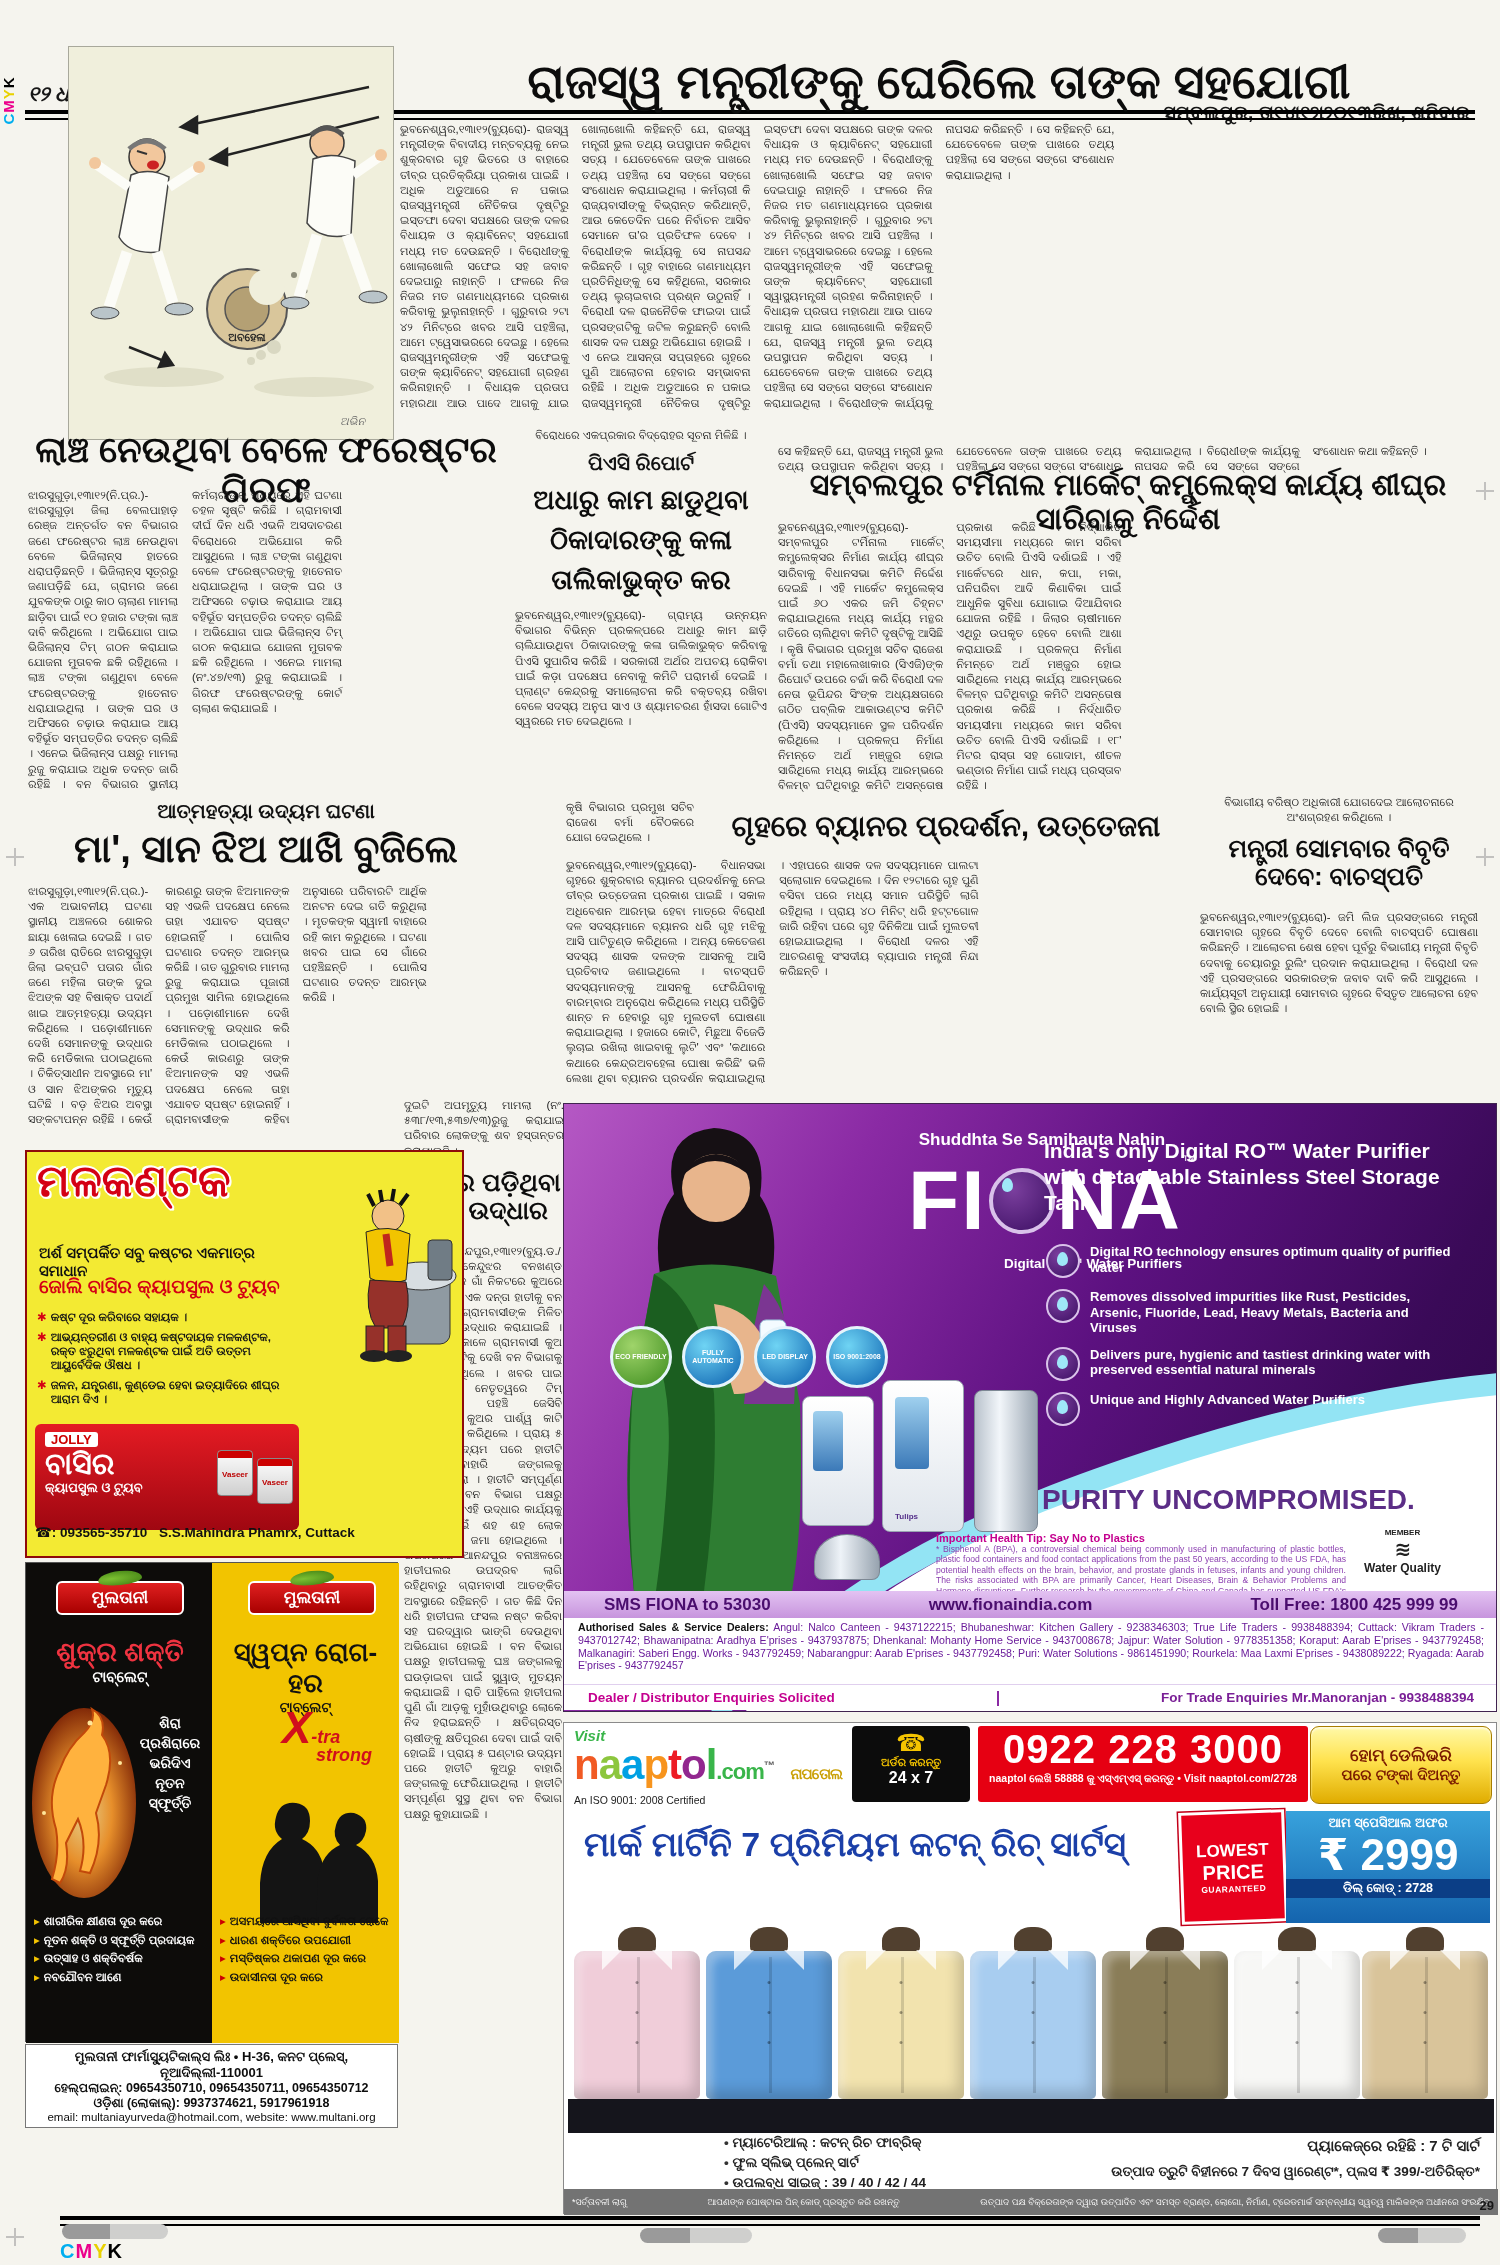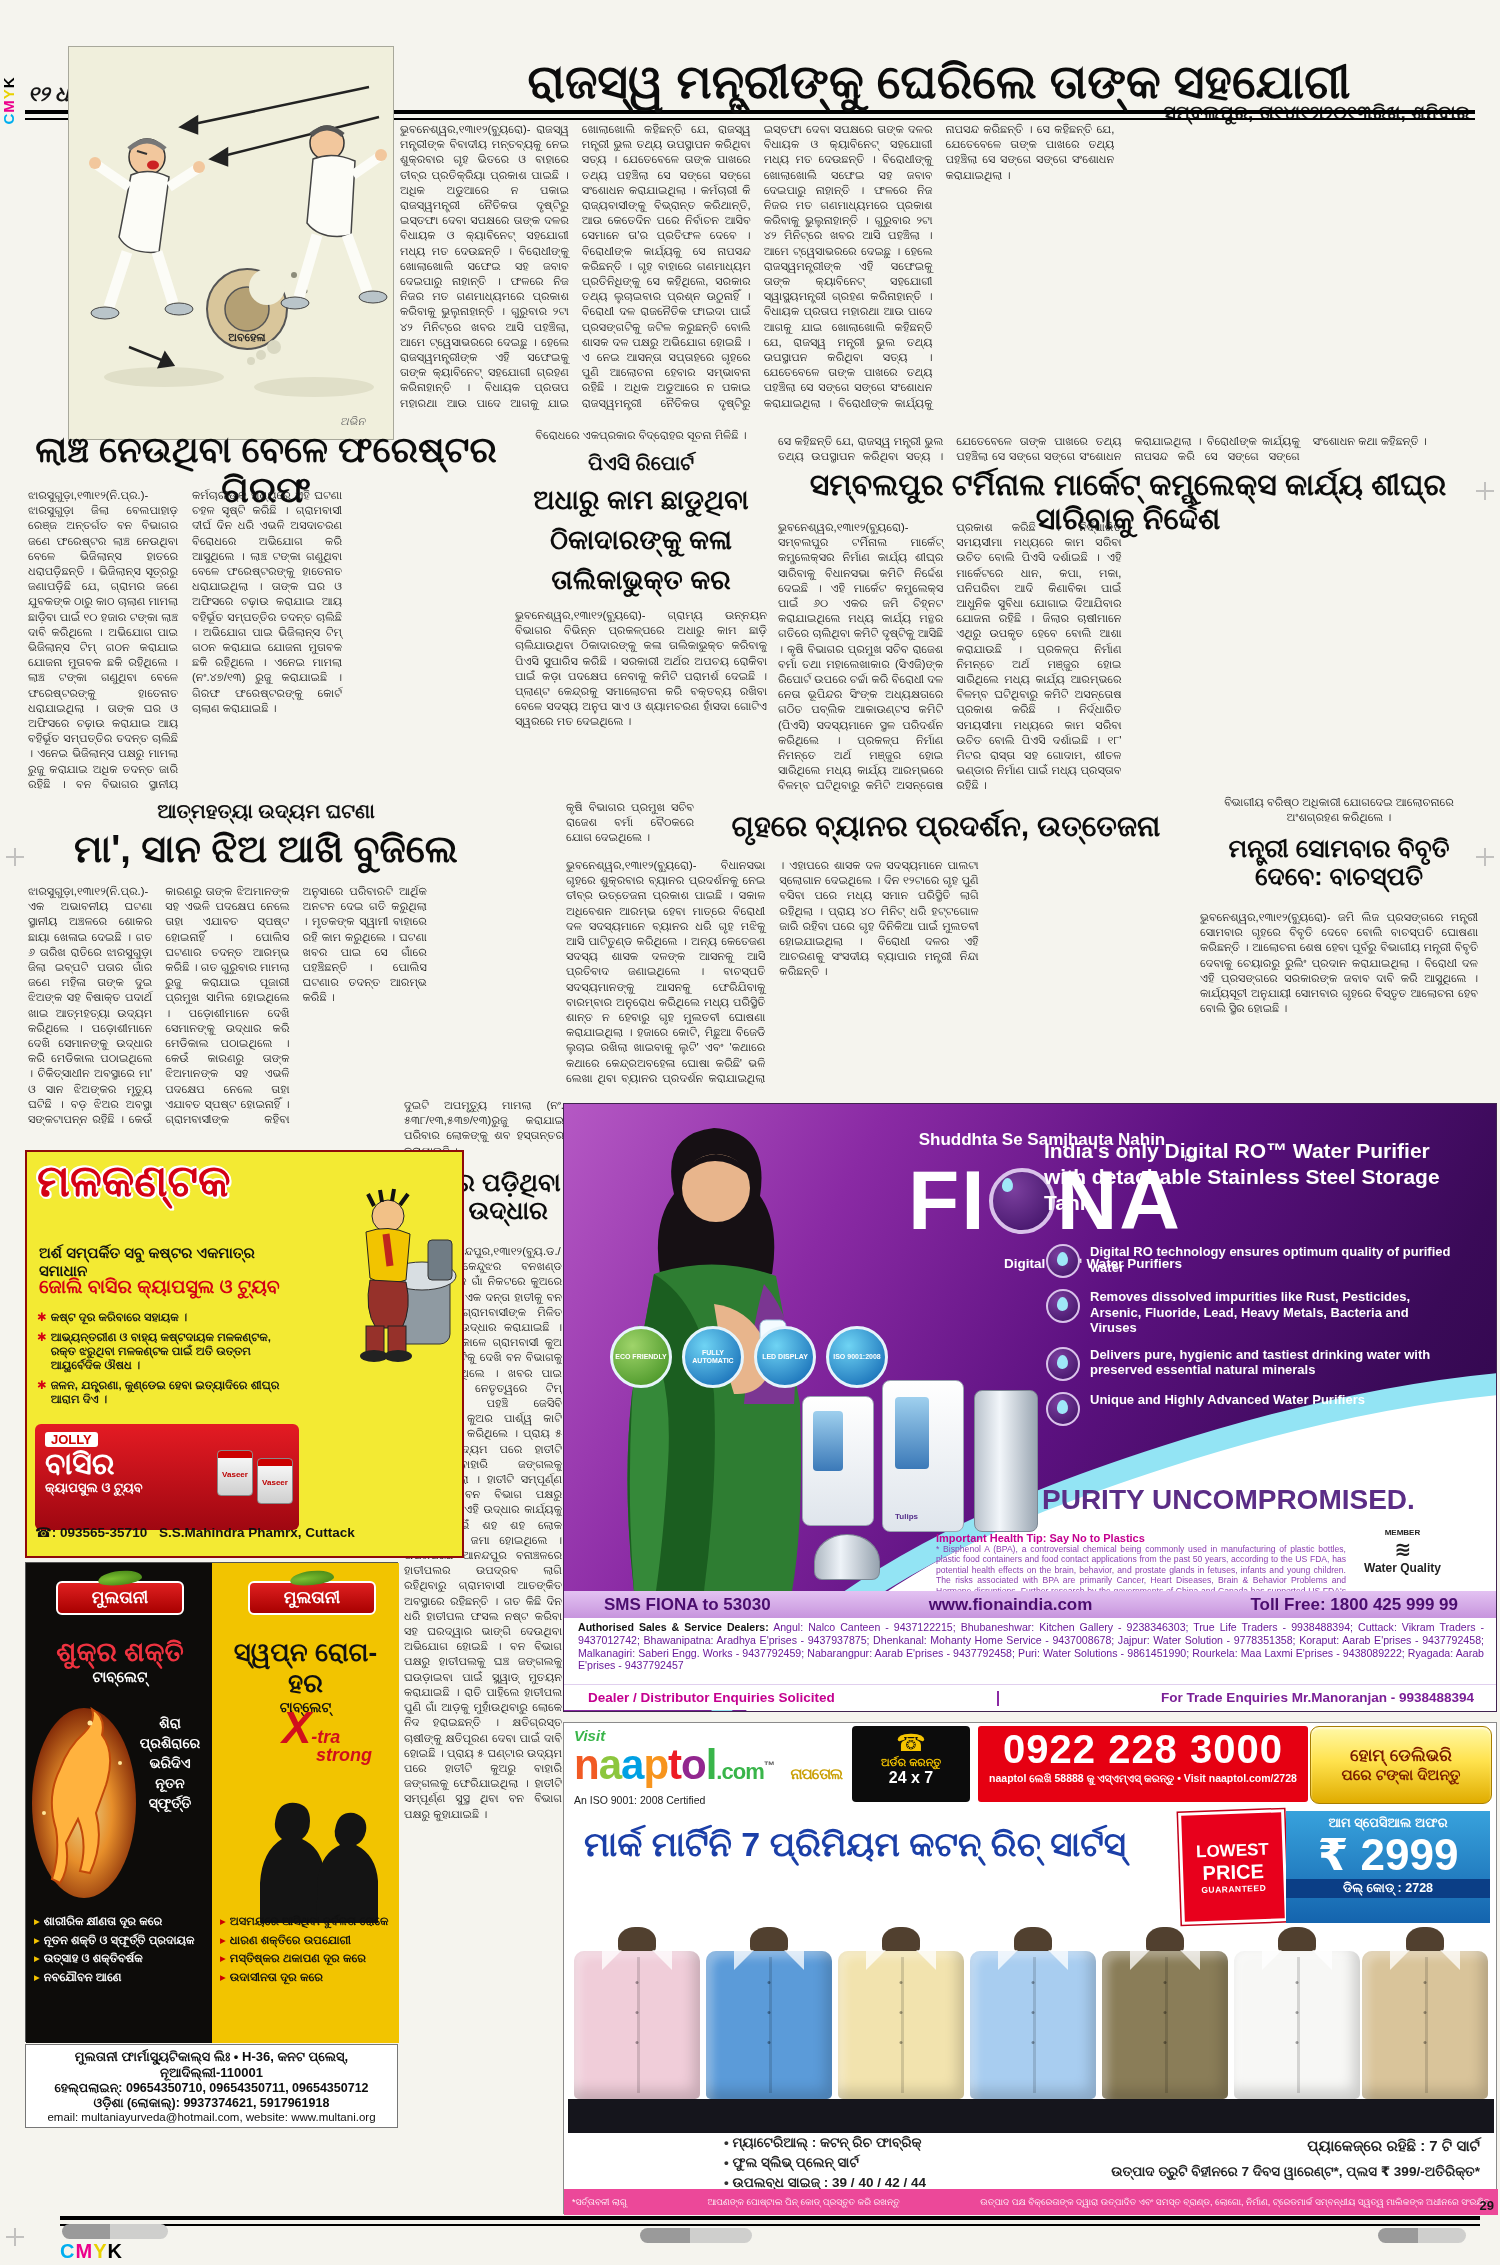--- a/index.html
+++ b/index.html
@@ -80,21 +80,21 @@
   .sh-body{position:absolute;left:6px;right:6px;top:24px;height:148px;border-radius:10px 10px 5px 5px;
            box-shadow:inset -6px -8px 14px rgba(0,0,0,.18), inset 6px 6px 10px rgba(255,255,255,.35);position:absolute;}
   .collar{position:absolute;top:-1px;width:0;height:0;}
   .collar.l{left:28px;border-right:20px solid transparent;border-top:20px solid rgba(255,255,255,.75);}
   .collar.r{right:28px;border-left:20px solid transparent;border-top:20px solid rgba(255,255,255,.75);}
   .placket{position:absolute;left:50%;top:6px;bottom:6px;width:3px;background:rgba(0,0,0,.14);}
   .btn-dot{position:absolute;left:50%;width:3px;height:3px;border-radius:50%;background:rgba(0,0,0,.35);transform:translateX(-50%);}
   .sh-pants{position:absolute;left:0;right:0;bottom:0;height:34px;background:#15151c;}
   .np-detail li{font-size:13.5px;font-weight:700;color:#222;margin-bottom:4px;list-style:none;}
   .np-detail li:before{content:"• ";color:#333;}
-  .np-bar{background:#ec4899;color:#fff;font-size:9px;}
+  .np-bar{background:#737373;color:#fff;font-size:9px;}
 </style>
 </head>
 <body>
 
 <div class="page">
 
   <div class="abs cross" style="left:6px;top:848px;"></div>
   <div class="abs cross" style="left:1476px;top:848px;"></div>
   <div class="abs cross" style="left:1476px;top:482px;"></div>
   <div class="abs cross" style="left:1476px;top:2120px;"></div>
@@ -158,21 +158,21 @@
         <circle cx="205" cy="300" r="7" fill="#d9d8c2"></circle>
           <circle cx="192" cy="308" r="5" fill="#d9d8c2"></circle>
           <circle cx="182" cy="314" r="4" fill="#d9d8c2"></circle>
       </g>
       <text x="296" y="378" font-size="11" fill="#666" text-anchor="end" font-style="italic">ଅଭିନ</text>
     </svg>
   </div>
 
   <div class="abs hl" style="left:400px;right:22px;top:56px;font-size:47px;">ରାଜସ୍ୱ ମନ୍ତ୍ରୀଙ୍କୁ ଘେରିଲେ ତାଙ୍କ ସହଯୋଗୀ</div>
   <div class="abs bodytxt c6" style="left:400px;top:122px;width:1078px;height:302px;">ଭୁବନେଶ୍ୱର,୧୩ା୧୨(ବ୍ୟୁରୋ)- ରାଜସ୍ୱ ମନ୍ତ୍ରୀଙ୍କ ବିବାଦୀୟ ମନ୍ତବ୍ୟକୁ ନେଇ ଶୁକ୍ରବାର ଗୃହ ଭିତରେ ଓ ବାହାରେ ତୀବ୍ର ପ୍ରତିକ୍ରିୟା ପ୍ରକାଶ ପାଇଛି । ଅଧିକ ଅଡୁଆରେ ନ ପକାଇ ରାଜସ୍ୱମନ୍ତ୍ରୀ ନୈତିକତା ଦୃଷ୍ଟିରୁ ଇସ୍ତଫା ଦେବା ସପକ୍ଷରେ ତାଙ୍କ ଦଳର ବିଧାୟକ ଓ କ୍ୟାବିନେଟ୍ ସହଯୋଗୀ ମଧ୍ୟ ମତ ଦେଉଛନ୍ତି । ବିରୋଧୀଙ୍କୁ ଖୋଲାଖୋଲି ସଫେଇ ସହ ଜବାବ ଦେଇପାରୁ ନାହାନ୍ତି । ଫଳରେ ନିଜ ନିଜର ମତ ଗଣମାଧ୍ୟମରେ ପ୍ରକାଶ କରିବାକୁ ଭୁଲୁନାହାନ୍ତି । ଗୁରୁବାର ୨ଟା ୪୨ ମିନିଟ୍‌ରେ ଖବର ଆସି ପହଞ୍ଚିଲା, ଆମେ ଟ୍ୱେସାଭରରେ ଦେଇଛୁ । ହେଲେ ରାଜସ୍ୱମନ୍ତ୍ରୀଙ୍କ ଏହି ସଫେଇକୁ ତାଙ୍କ କ୍ୟାବିନେଟ୍ ସହଯୋଗୀ ଗ୍ରହଣ କରିନାହାନ୍ତି । ବିଧାୟକ ପ୍ରତାପ ମହାରଥା ଆଉ ପାଦେ ଆଗକୁ ଯାଇ ଖୋଲାଖୋଲି କହିଛନ୍ତି ଯେ, ରାଜସ୍ୱ ମନ୍ତ୍ରୀ ଭୁଲ ତଥ୍ୟ ଉପସ୍ଥାପନ କରିଥିବା ସତ୍ୟ । ଯେତେବେଳେ ତାଙ୍କ ପାଖରେ ତଥ୍ୟ ପହଞ୍ଚିଲା ସେ ସଙ୍ଗେ ସଙ୍ଗେ ସଂଶୋଧନ କରାଯାଇଥିଲା । କର୍ମଚାରୀ କି ରାଜ୍ୟବାସୀଙ୍କୁ ବିଭ୍ରାନ୍ତ କରିଥାନ୍ତି, ଆଉ କେତେଦିନ ପରେ ନିର୍ବାଚନ ଆସିବ ସେମାନେ ତା'ର ପ୍ରତିଫଳ ଦେବେ । ବିରୋଧୀଙ୍କ କାର୍ଯ୍ୟକୁ ସେ ନାପସନ୍ଦ କରିଛନ୍ତି । ଗୃହ ବାହାରେ ଗଣମାଧ୍ୟମ ପ୍ରତିନିଧିଙ୍କୁ ସେ କହିଥିଲେ, ସରକାର ତଥ୍ୟ ଲୁଚାଇବାର ପ୍ରଶ୍ନ ଉଠୁନାହିଁ । ବିରୋଧୀ ଦଳ ରାଜନୈତିକ ଫାଇଦା ପାଇଁ ପ୍ରସଙ୍ଗଟିକୁ ଜଟିଳ କରୁଛନ୍ତି ବୋଲି ଶାସକ ଦଳ ପକ୍ଷରୁ ଅଭିଯୋଗ ହୋଇଛି । ଏ ନେଇ ଆସନ୍ତା ସପ୍ତାହରେ ଗୃହରେ ପୁଣି ଆଲୋଚନା ହେବାର ସମ୍ଭାବନା ରହିଛି । ଅଧିକ ଅଡୁଆରେ ନ ପକାଇ ରାଜସ୍ୱମନ୍ତ୍ରୀ ନୈତିକତା ଦୃଷ୍ଟିରୁ ଇସ୍ତଫା ଦେବା ସପକ୍ଷରେ ତାଙ୍କ ଦଳର ବିଧାୟକ ଓ କ୍ୟାବିନେଟ୍ ସହଯୋଗୀ ମଧ୍ୟ ମତ ଦେଉଛନ୍ତି । ବିରୋଧୀଙ୍କୁ ଖୋଲାଖୋଲି ସଫେଇ ସହ ଜବାବ ଦେଇପାରୁ ନାହାନ୍ତି । ଫଳରେ ନିଜ ନିଜର ମତ ଗଣମାଧ୍ୟମରେ ପ୍ରକାଶ କରିବାକୁ ଭୁଲୁନାହାନ୍ତି । ଗୁରୁବାର ୨ଟା ୪୨ ମିନିଟ୍‌ରେ ଖବର ଆସି ପହଞ୍ଚିଲା । ଆମେ ଟ୍ୱେସାଭରରେ ଦେଇଛୁ । ହେଲେ ରାଜସ୍ୱମନ୍ତ୍ରୀଙ୍କ ଏହି ସଫେଇକୁ ତାଙ୍କ କ୍ୟାବିନେଟ୍ ସହଯୋଗୀ ସ୍ୱାସ୍ଥ୍ୟମନ୍ତ୍ରୀ ଗ୍ରହଣ କରିନାହାନ୍ତି । ବିଧାୟକ ପ୍ରତାପ ମହାରଥା ଆଉ ପାଦେ ଆଗକୁ ଯାଇ ଖୋଲାଖୋଲି କହିଛନ୍ତି ଯେ, ରାଜସ୍ୱ ମନ୍ତ୍ରୀ ଭୁଲ ତଥ୍ୟ ଉପସ୍ଥାପନ କରିଥିବା ସତ୍ୟ । ଯେତେବେଳେ ତାଙ୍କ ପାଖରେ ତଥ୍ୟ ପହଞ୍ଚିଲା ସେ ସଙ୍ଗେ ସଙ୍ଗେ ସଂଶୋଧନ କରାଯାଇଥିଲା । ବିରୋଧୀଙ୍କ କାର୍ଯ୍ୟକୁ ନାପସନ୍ଦ କରିଛନ୍ତି । ସେ କହିଛନ୍ତି ଯେ, ଯେତେବେଳେ ତାଙ୍କ ପାଖରେ ତଥ୍ୟ ପହଞ୍ଚିଲା ସେ ସଙ୍ଗେ ସଙ୍ଗେ ସଂଶୋଧନ କରାଯାଇଥିଲା ।</div>
-  <div class="abs bodytxt c4" style="left:778px;top:434px;width:700px;height:34px;">ସେ କହିଛନ୍ତି ଯେ, ରାଜସ୍ୱ ମନ୍ତ୍ରୀ ଭୁଲ ତଥ୍ୟ ଉପସ୍ଥାପନ କରିଥିବା ସତ୍ୟ । ଯେତେବେଳେ ତାଙ୍କ ପାଖରେ ତଥ୍ୟ ପହଞ୍ଚିଲା ସେ ସଙ୍ଗେ ସଙ୍ଗେ ସଂଶୋଧନ କରାଯାଇଥିଲା । ବିରୋଧୀଙ୍କ କାର୍ଯ୍ୟକୁ ନାପସନ୍ଦ କରି ସେ ସଙ୍ଗେ ସଙ୍ଗେ ସଂଶୋଧନ କଥା କହିଛନ୍ତି ।</div>
+  <div class="abs bodytxt c4" style="left:778px;top:444px;width:700px;height:34px;">ସେ କହିଛନ୍ତି ଯେ, ରାଜସ୍ୱ ମନ୍ତ୍ରୀ ଭୁଲ ତଥ୍ୟ ଉପସ୍ଥାପନ କରିଥିବା ସତ୍ୟ । ଯେତେବେଳେ ତାଙ୍କ ପାଖରେ ତଥ୍ୟ ପହଞ୍ଚିଲା ସେ ସଙ୍ଗେ ସଙ୍ଗେ ସଂଶୋଧନ କରାଯାଇଥିଲା । ବିରୋଧୀଙ୍କ କାର୍ଯ୍ୟକୁ ନାପସନ୍ଦ କରି ସେ ସଙ୍ଗେ ସଙ୍ଗେ ସଂଶୋଧନ କଥା କହିଛନ୍ତି ।</div>
 
   <div class="abs hl" style="left:25px;top:430px;width:482px;font-size:36px;">ଲାଞ୍ଚ ନେଉଥିବା ବେଳେ ଫରେଷ୍ଟର ଗିରଫ</div>
   <div class="abs bodytxt c3" style="left:28px;top:488px;width:478px;height:306px;">ଝାରସୁଗୁଡ଼ା,୧୩ା୧୨(ନି.ପ୍ର.)- ଝାରସୁଗୁଡ଼ା ଜିଲା ବେଲପାହାଡ଼ ରେଞ୍ଜ ଅନ୍ତର୍ଗତ ବନ ବିଭାଗର ଜଣେ ଫରେଷ୍ଟର ଲାଞ୍ଚ ନେଉଥିବା ବେଳେ ଭିଜିଲାନ୍ସ ହାତରେ ଧରାପଡ଼ିଛନ୍ତି । ଭିଜିଲାନ୍ସ ସୂତ୍ରରୁ ଜଣାପଡ଼ିଛି ଯେ, ଗ୍ରାମର ଜଣେ ଯୁବକଙ୍କ ଠାରୁ କାଠ ଚାଲାଣ ମାମଲା ଛାଡ଼ିବା ପାଇଁ ୧୦ ହଜାର ଟଙ୍କା ଲାଞ୍ଚ ଦାବି କରିଥିଲେ । ଅଭିଯୋଗ ପାଇ ଭିଜିଲାନ୍ସ ଟିମ୍ ଗଠନ କରାଯାଇ ଯୋଜନା ମୁତାବକ ଛକି ରହିଥିଲେ । ଲାଞ୍ଚ ଟଙ୍କା ଗଣୁଥିବା ବେଳେ ଫରେଷ୍ଟରଙ୍କୁ ହାତେନାତ ଧରାଯାଇଥିଲା । ତାଙ୍କ ଘର ଓ ଅଫିସରେ ଚଢ଼ାଉ କରାଯାଇ ଆୟ ବହିର୍ଭୂତ ସମ୍ପତ୍ତିର ତଦନ୍ତ ଚାଲିଛି । ଏନେଇ ଭିଜିଲାନ୍ସ ପକ୍ଷରୁ ମାମଲା ରୁଜୁ କରାଯାଇ ଅଧିକ ତଦନ୍ତ ଜାରି ରହିଛି । ବନ ବିଭାଗର ସ୍ଥାନୀୟ କର୍ମଚାରୀଙ୍କ ମଧ୍ୟରେ ଏହି ଘଟଣା ଚହଳ ସୃଷ୍ଟି କରିଛି । ଗ୍ରାମବାସୀ ଦୀର୍ଘ ଦିନ ଧରି ଏଭଳି ଅସଦାଚରଣ ବିରୋଧରେ ଅଭିଯୋଗ କରି ଆସୁଥିଲେ । ଲାଞ୍ଚ ଟଙ୍କା ଗଣୁଥିବା ବେଳେ ଫରେଷ୍ଟରଙ୍କୁ ହାତେନାତ ଧରାଯାଇଥିଲା । ତାଙ୍କ ଘର ଓ ଅଫିସରେ ଚଢ଼ାଉ କରାଯାଇ ଆୟ ବହିର୍ଭୂତ ସମ୍ପତ୍ତିର ତଦନ୍ତ ଚାଲିଛି । ଅଭିଯୋଗ ପାଇ ଭିଜିଲାନ୍ସ ଟିମ୍ ଗଠନ କରାଯାଇ ଯୋଜନା ମୁତାବକ ଛକି ରହିଥିଲେ । ଏନେଇ ମାମଲା (ନଂ.୪୭/୧୩) ରୁଜୁ କରାଯାଇଛି । ଗିରଫ ଫରେଷ୍ଟରଙ୍କୁ କୋର୍ଟ ଚାଲାଣ କରାଯାଇଛି ।</div>
 
   <div class="abs bodytxt" style="left:515px;top:428px;width:252px;height:22px;text-align:center;">ବିରୋଧରେ ଏକପ୍ରକାର ବିଦ୍ରୋହର ସୂଚନା ମିଳିଛି ।</div>
   <div class="abs kicker" style="left:515px;top:452px;width:252px;font-size:20px;">ପିଏସି ରିପୋର୍ଟ</div>
   <div class="abs hl" style="left:515px;top:480px;width:252px;font-size:27px;line-height:40px;">
     <div>ଅଧାରୁ କାମ ଛାଡୁଥିବା</div>
     <div>ଠିକାଦାରଙ୍କୁ କଳା</div>
     <div>ତାଲିକାଭୁକ୍ତ କର</div>

